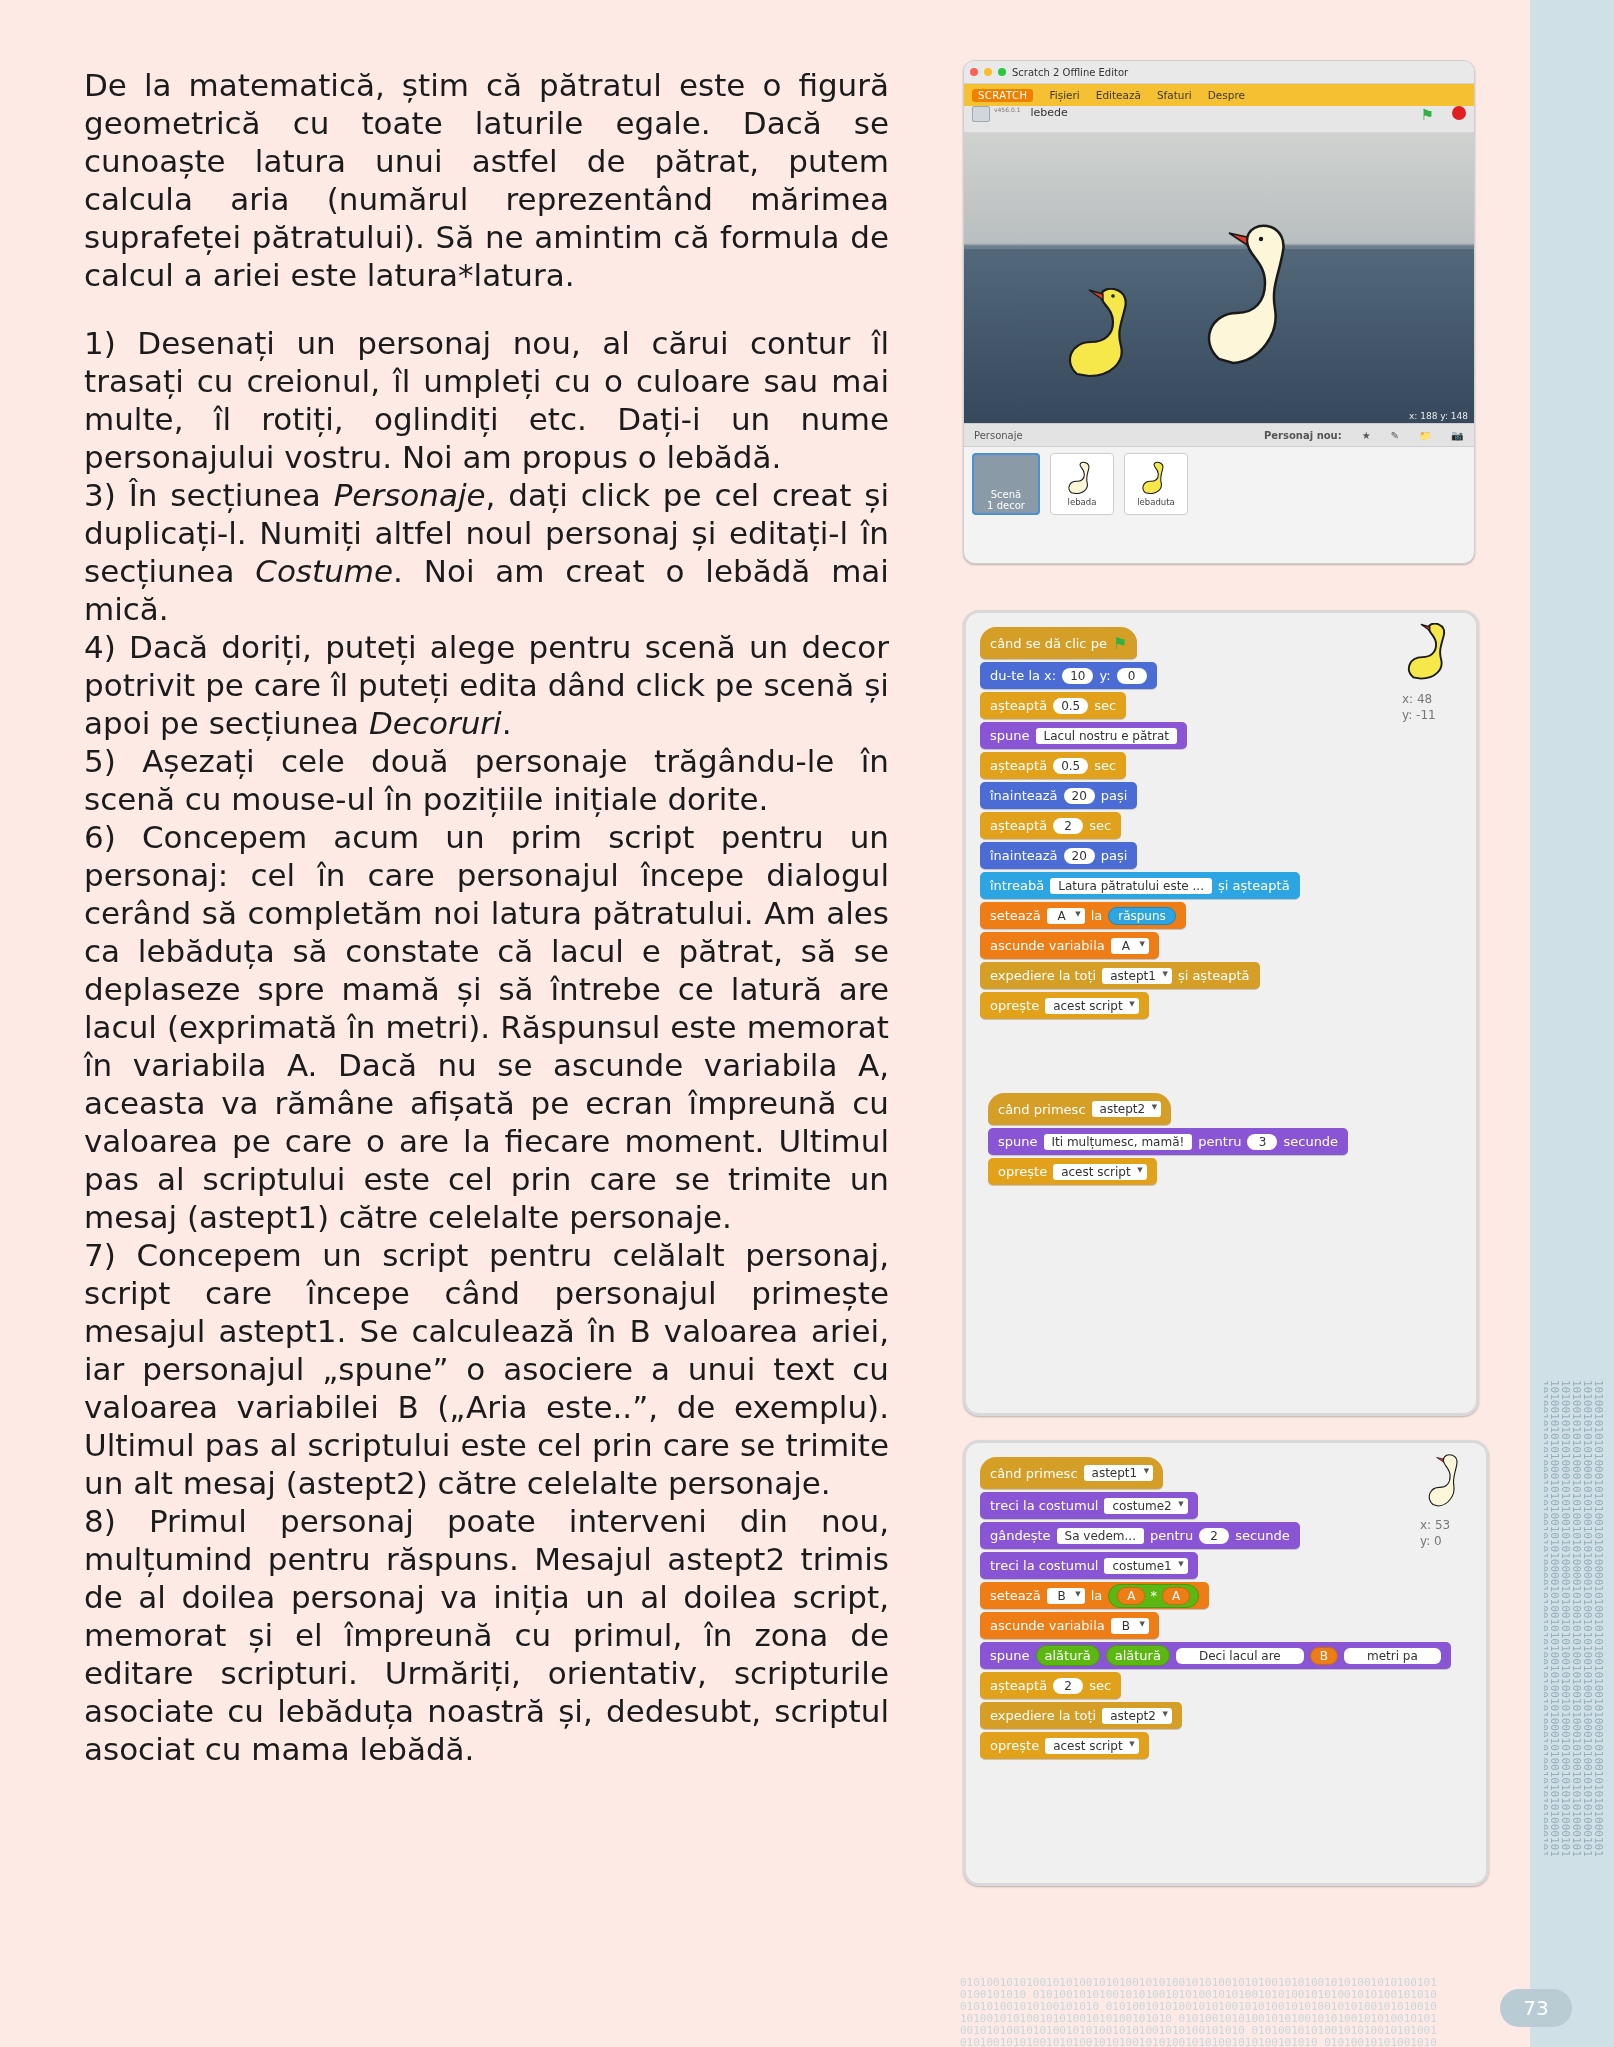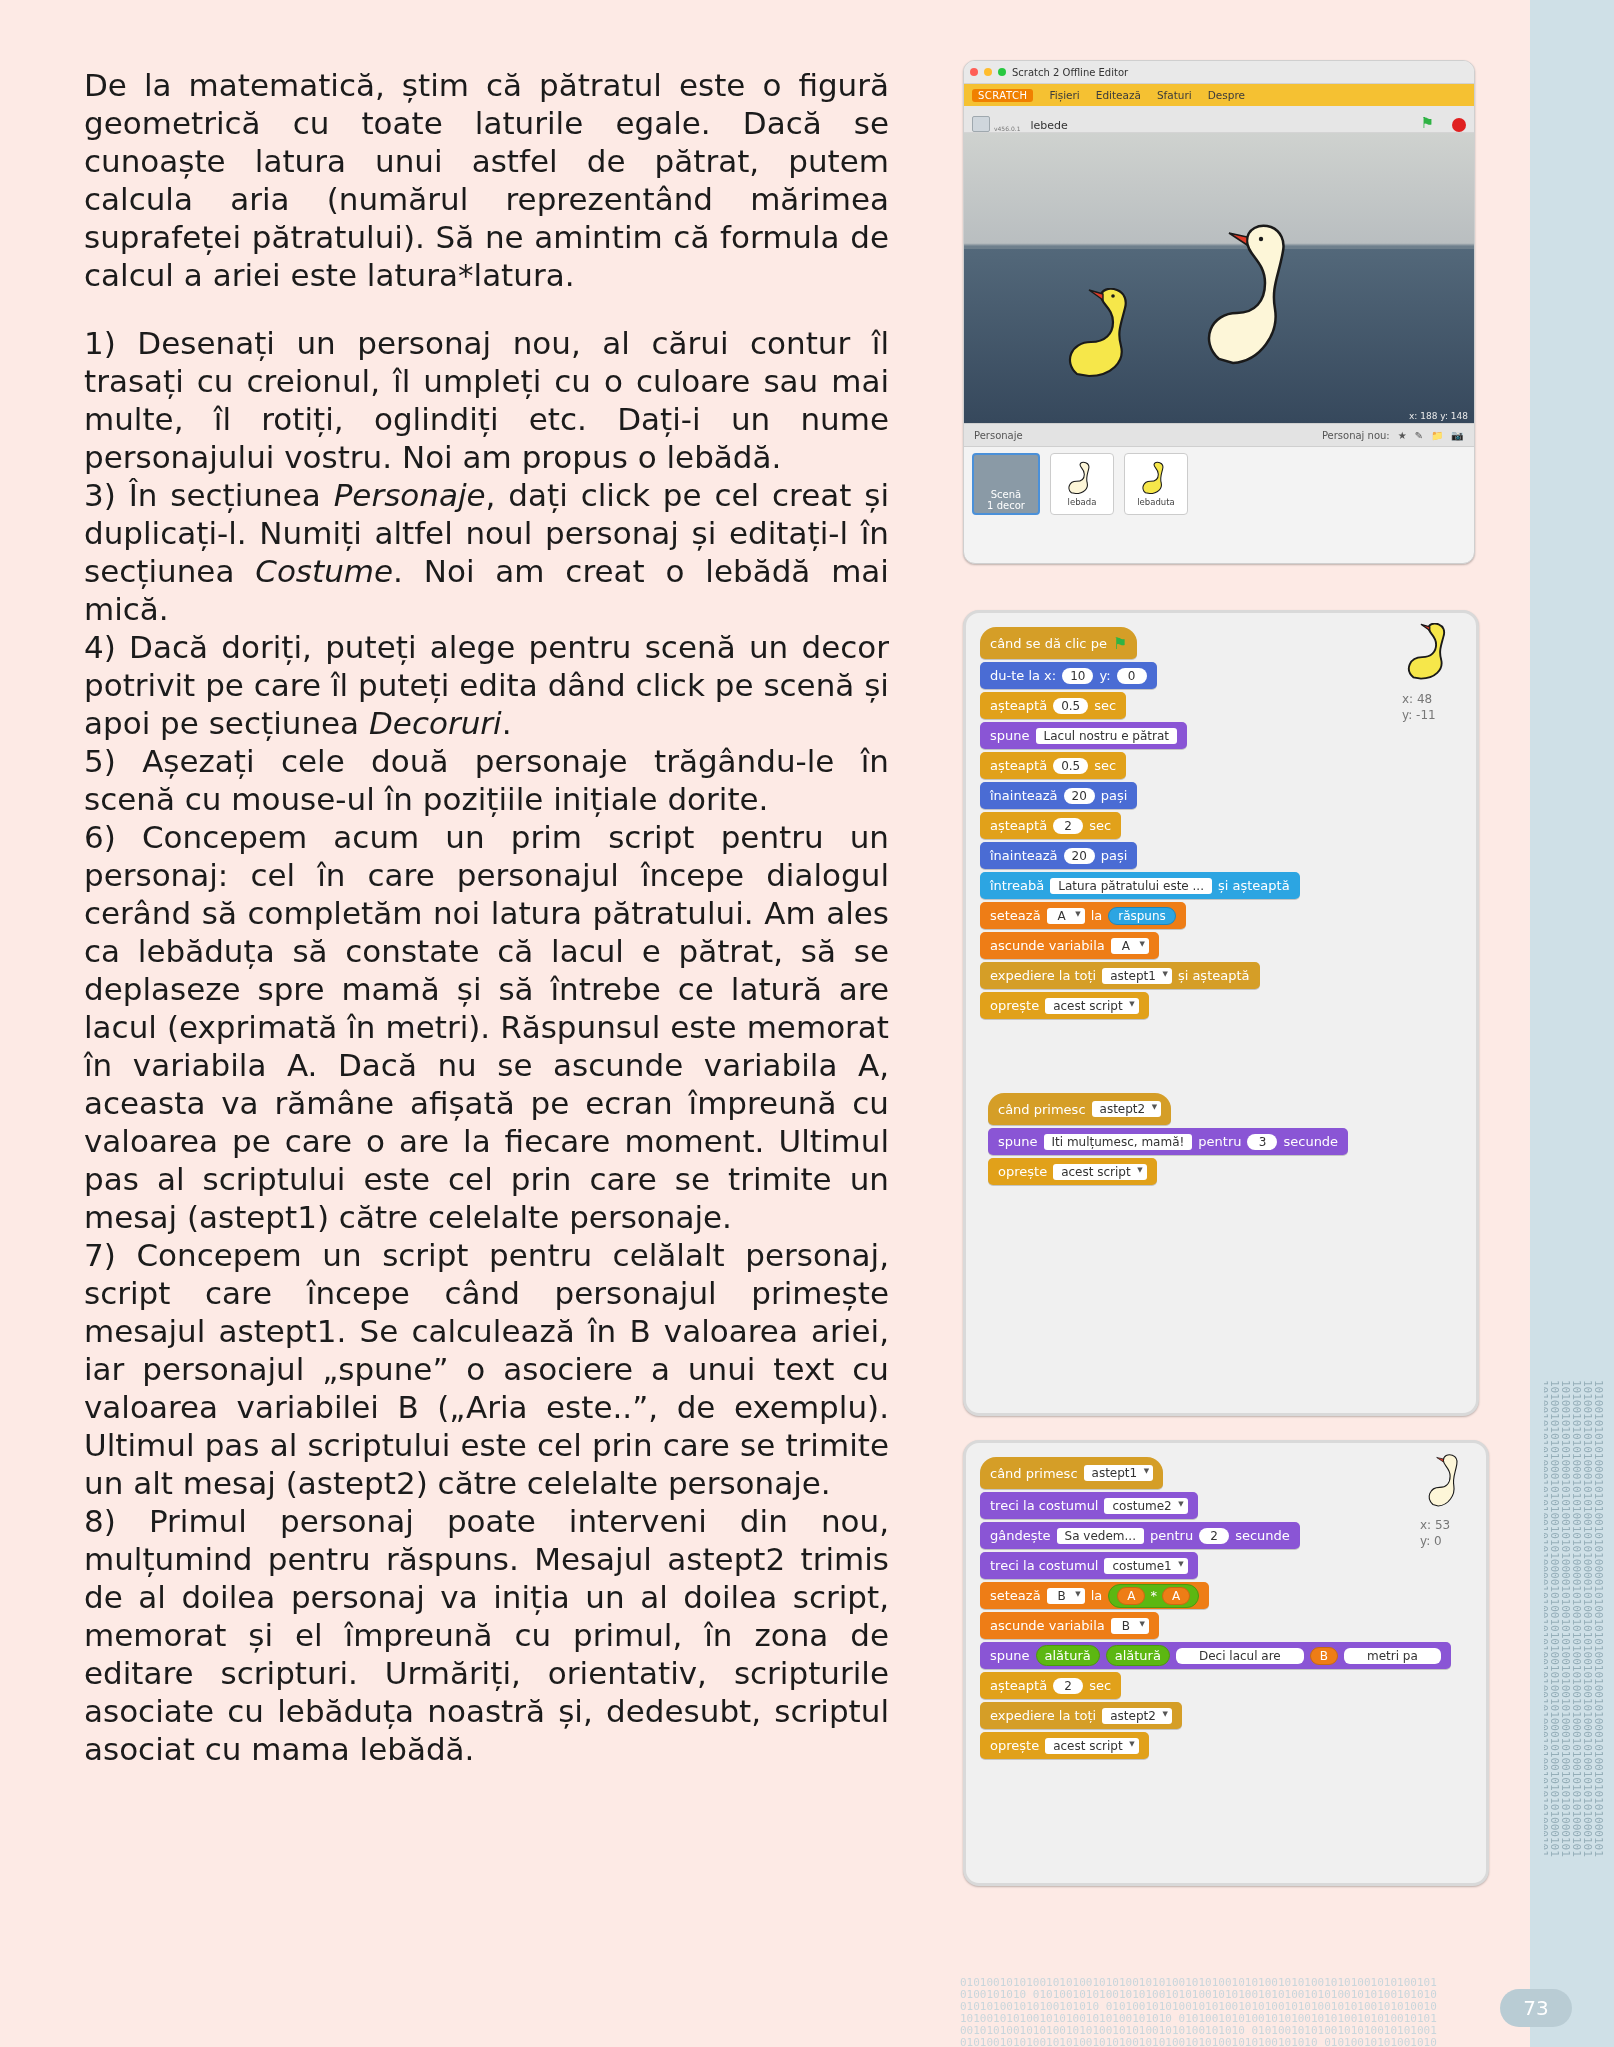--- a/index.html
+++ b/index.html
@@ -64,21 +64,21 @@
   .editor-menubar{
     height:22px;background:#f5c132;display:flex;align-items:center;gap:16px;
     padding:0 8px;font-size:10.5px;color:#3b3b3b;
   }
   .scratch-logo{
     background:#f08000;color:#fff;font-weight:normal;font-size:10px;
     padding:1px 6px;border-radius:3px;letter-spacing:.5px;
   }
   .editor-subbar{
     height:26px;background:#e6e6e6;border-bottom:1px solid #d4d4d4;
-    display:flex;align-items:flex-end;padding:0 8px;font-size:11px;color:#333;gap:10px;
+    display:flex;align-items:flex-start;padding:0 8px;font-size:11px;color:#333;gap:10px;
   }
   .subbar-icon{width:16px;height:14px;background:#cfd6dc;border:1px solid #9fa8ae;border-radius:2px;}
   .ver{font-size:6px;color:#777;margin-left:-6px;}
   .flag-green{color:#2fb344;font-size:15px;margin-left:auto;}
   .stop-red{width:14px;height:14px;border-radius:50%;background:#e02020;margin-left:8px;}
   .stage{
     position:relative;height:290px;
     background:linear-gradient(#cfd2cf 0%,#b9bec0 38%,#6e7f8c 39%,#41566a 100%);
     overflow:hidden;
   }
@@ -88,21 +88,21 @@
   }
   .coords{
     position:absolute;right:6px;bottom:2px;font-size:9px;color:#eaeaea;
   }
   .swan-big{position:absolute;left:225px;top:88px;}
   .swan-small{position:absolute;left:95px;top:155px;}
   .sprite-bar{
     height:22px;background:#e3e3e3;border-top:1px solid #cfcfcf;border-bottom:1px solid #cfcfcf;
     display:flex;align-items:center;padding:0 10px;font-size:10px;color:#555;
   }
-  .sprite-bar .right{margin-left:auto;display:flex;align-items:center;gap:8px;}
+  .sprite-bar .right{margin-left:auto;display:flex;align-items:center;gap:20px;font-weight:bold;}
   .sprite-area{height:78px;display:flex;padding:6px 8px;gap:10px;background:#f3f3f3;}
   .stage-thumb{
     width:68px;height:62px;border:2px solid #4a90d9;border-radius:4px;background:#8a9aa6;
     font-size:10px;color:#fff;display:flex;flex-direction:column;justify-content:flex-end;
     align-items:center;padding-bottom:2px;box-sizing:border-box;
   }
   .sprite-thumb{
     width:64px;height:62px;border:1px solid #ccc;border-radius:4px;background:#fff;
     display:flex;flex-direction:column;align-items:center;justify-content:center;
     font-size:8.5px;color:#444;box-sizing:border-box;

